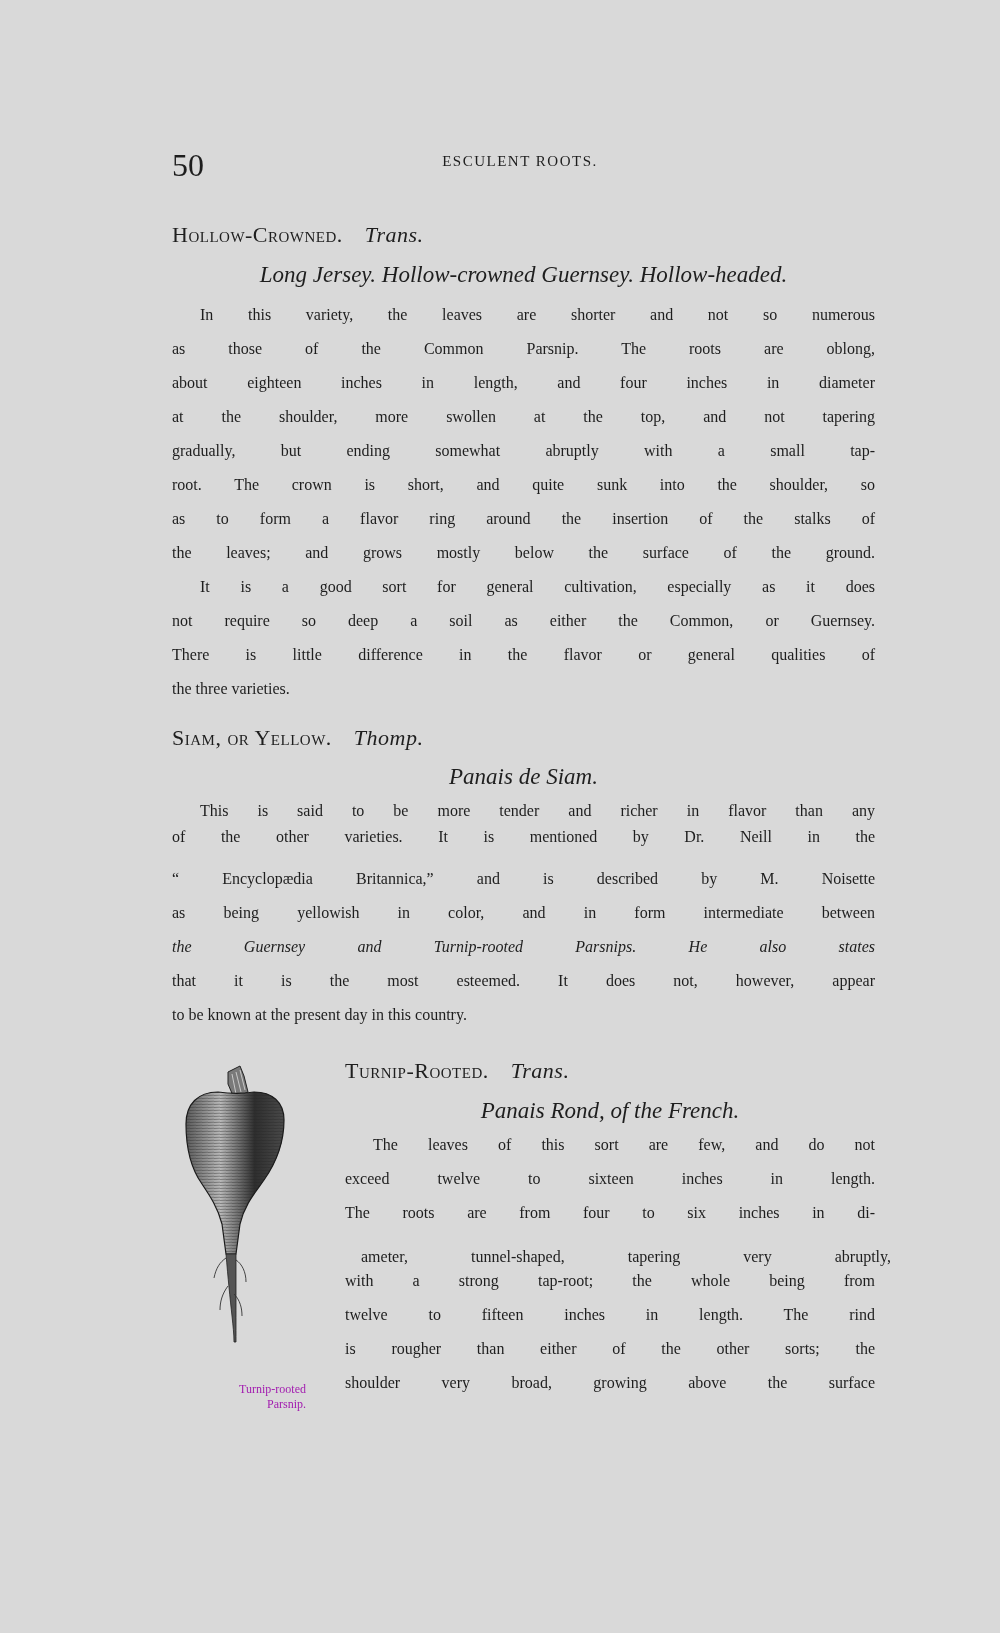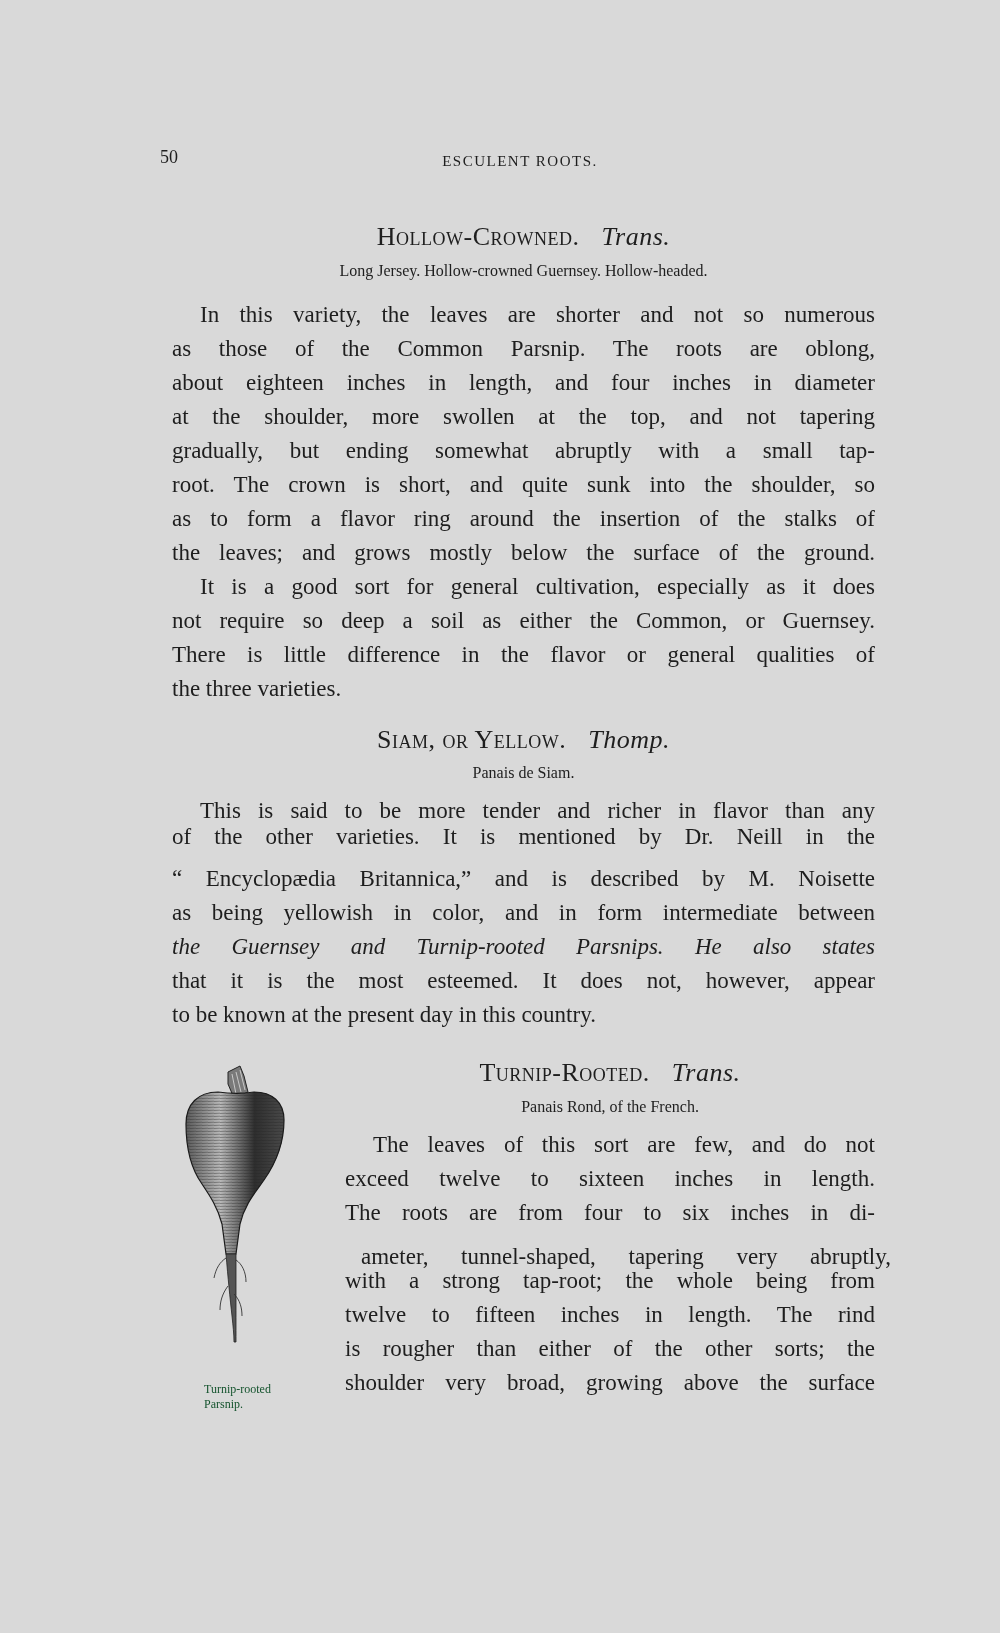--- a/index.html
+++ b/index.html
@@ -4,32 +4,32 @@
 <style>
   html, body { margin: 0; padding: 0; }
   body {
     width: 1000px; height: 1633px;
     background: #d9d9d9;
     position: relative; overflow: hidden;
     font-family: "Liberation Serif", "DejaVu Serif", serif;
     color: #1e1e1e;
   }
   .abs { position: absolute; white-space: nowrap; }
-  .page-number { left: 160px; top: 147px; font-size: 18px; }
+  .page-number { left: 172px; top: 147px; font-size: 32px; }
   .running-head { left: 0; width: 1040px; top: 153px; text-align: center; font-size: 15px; letter-spacing: 1.5px; }
-  .heading { left: 172px; width: 703px; text-align: center; font-size: 26px; letter-spacing: 0.5px; font-variant: small-caps; }
+  .heading { left: 172px; width: 703px; font-size: 22px; letter-spacing: 0.5px; font-variant: small-caps; }
   .heading .auth { font-style: italic; font-variant: normal; margin-left: 22px; }
-  .syn { left: 172px; width: 703px; text-align: center; font-size: 16px; }
-  .line { font-size: 23px; height: 34px; line-height: 34px; }
+  .syn { left: 172px; width: 703px; text-align: center; font-size: 23px; font-style: italic; }
+  .line { font-size: 16px; height: 34px; line-height: 34px; }
   .just { text-align-last: justify; text-align: justify; }
   .col1 { left: 172px; width: 703px; }
   .col2 { left: 345px; width: 530px; }
   .indent { text-indent: 28px; }
   .figure { left: 178px; top: 1058px; width: 138px; height: 290px; }
-  .caption { left: 204px; width: 130px; text-align: left; font-size: 12px; line-height: 14px; color: #14532d; }
+  .caption { left: 176px; width: 130px; text-align: right; font-size: 12px; line-height: 14px; color: #a21caf; }
 </style>
 </head>
 <body>
 
 <div class="abs page-number">50</div>
 <div class="abs running-head">ESCULENT ROOTS.</div>
 
 <div class="abs heading" style="top:222px;">
   <span>Hollow-Crowned.</span><span class="auth">Trans.</span>
 </div>

